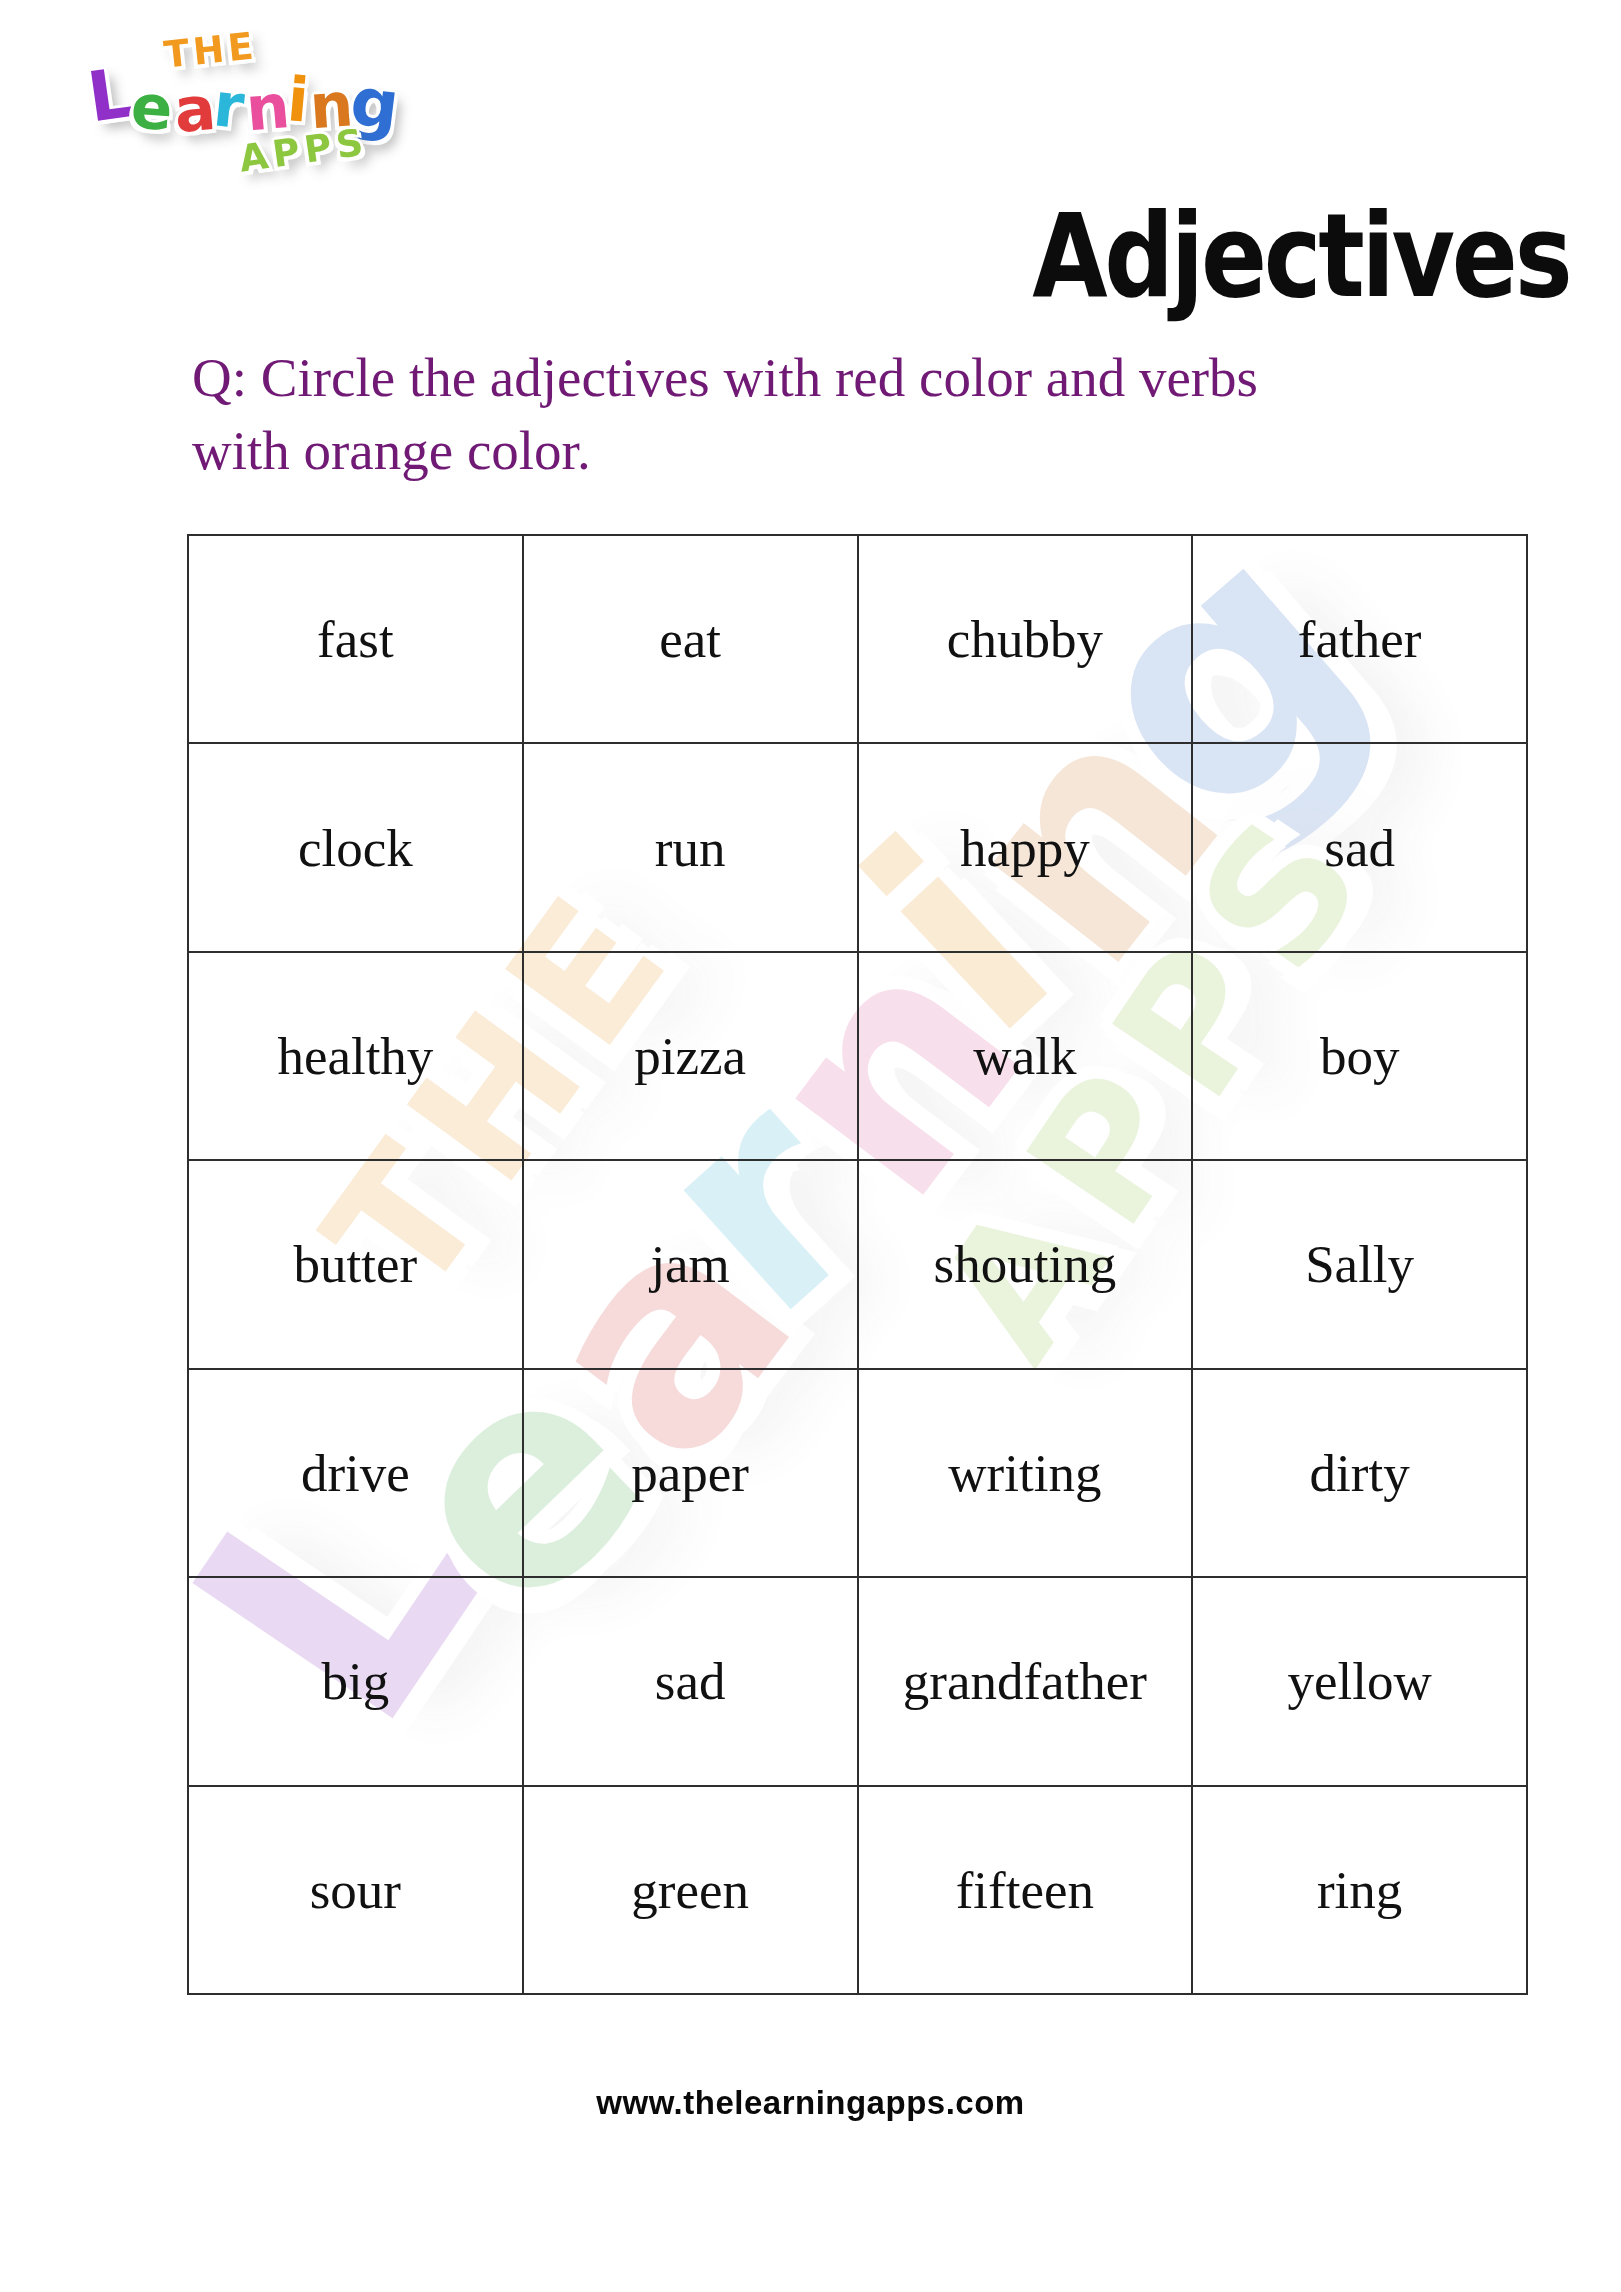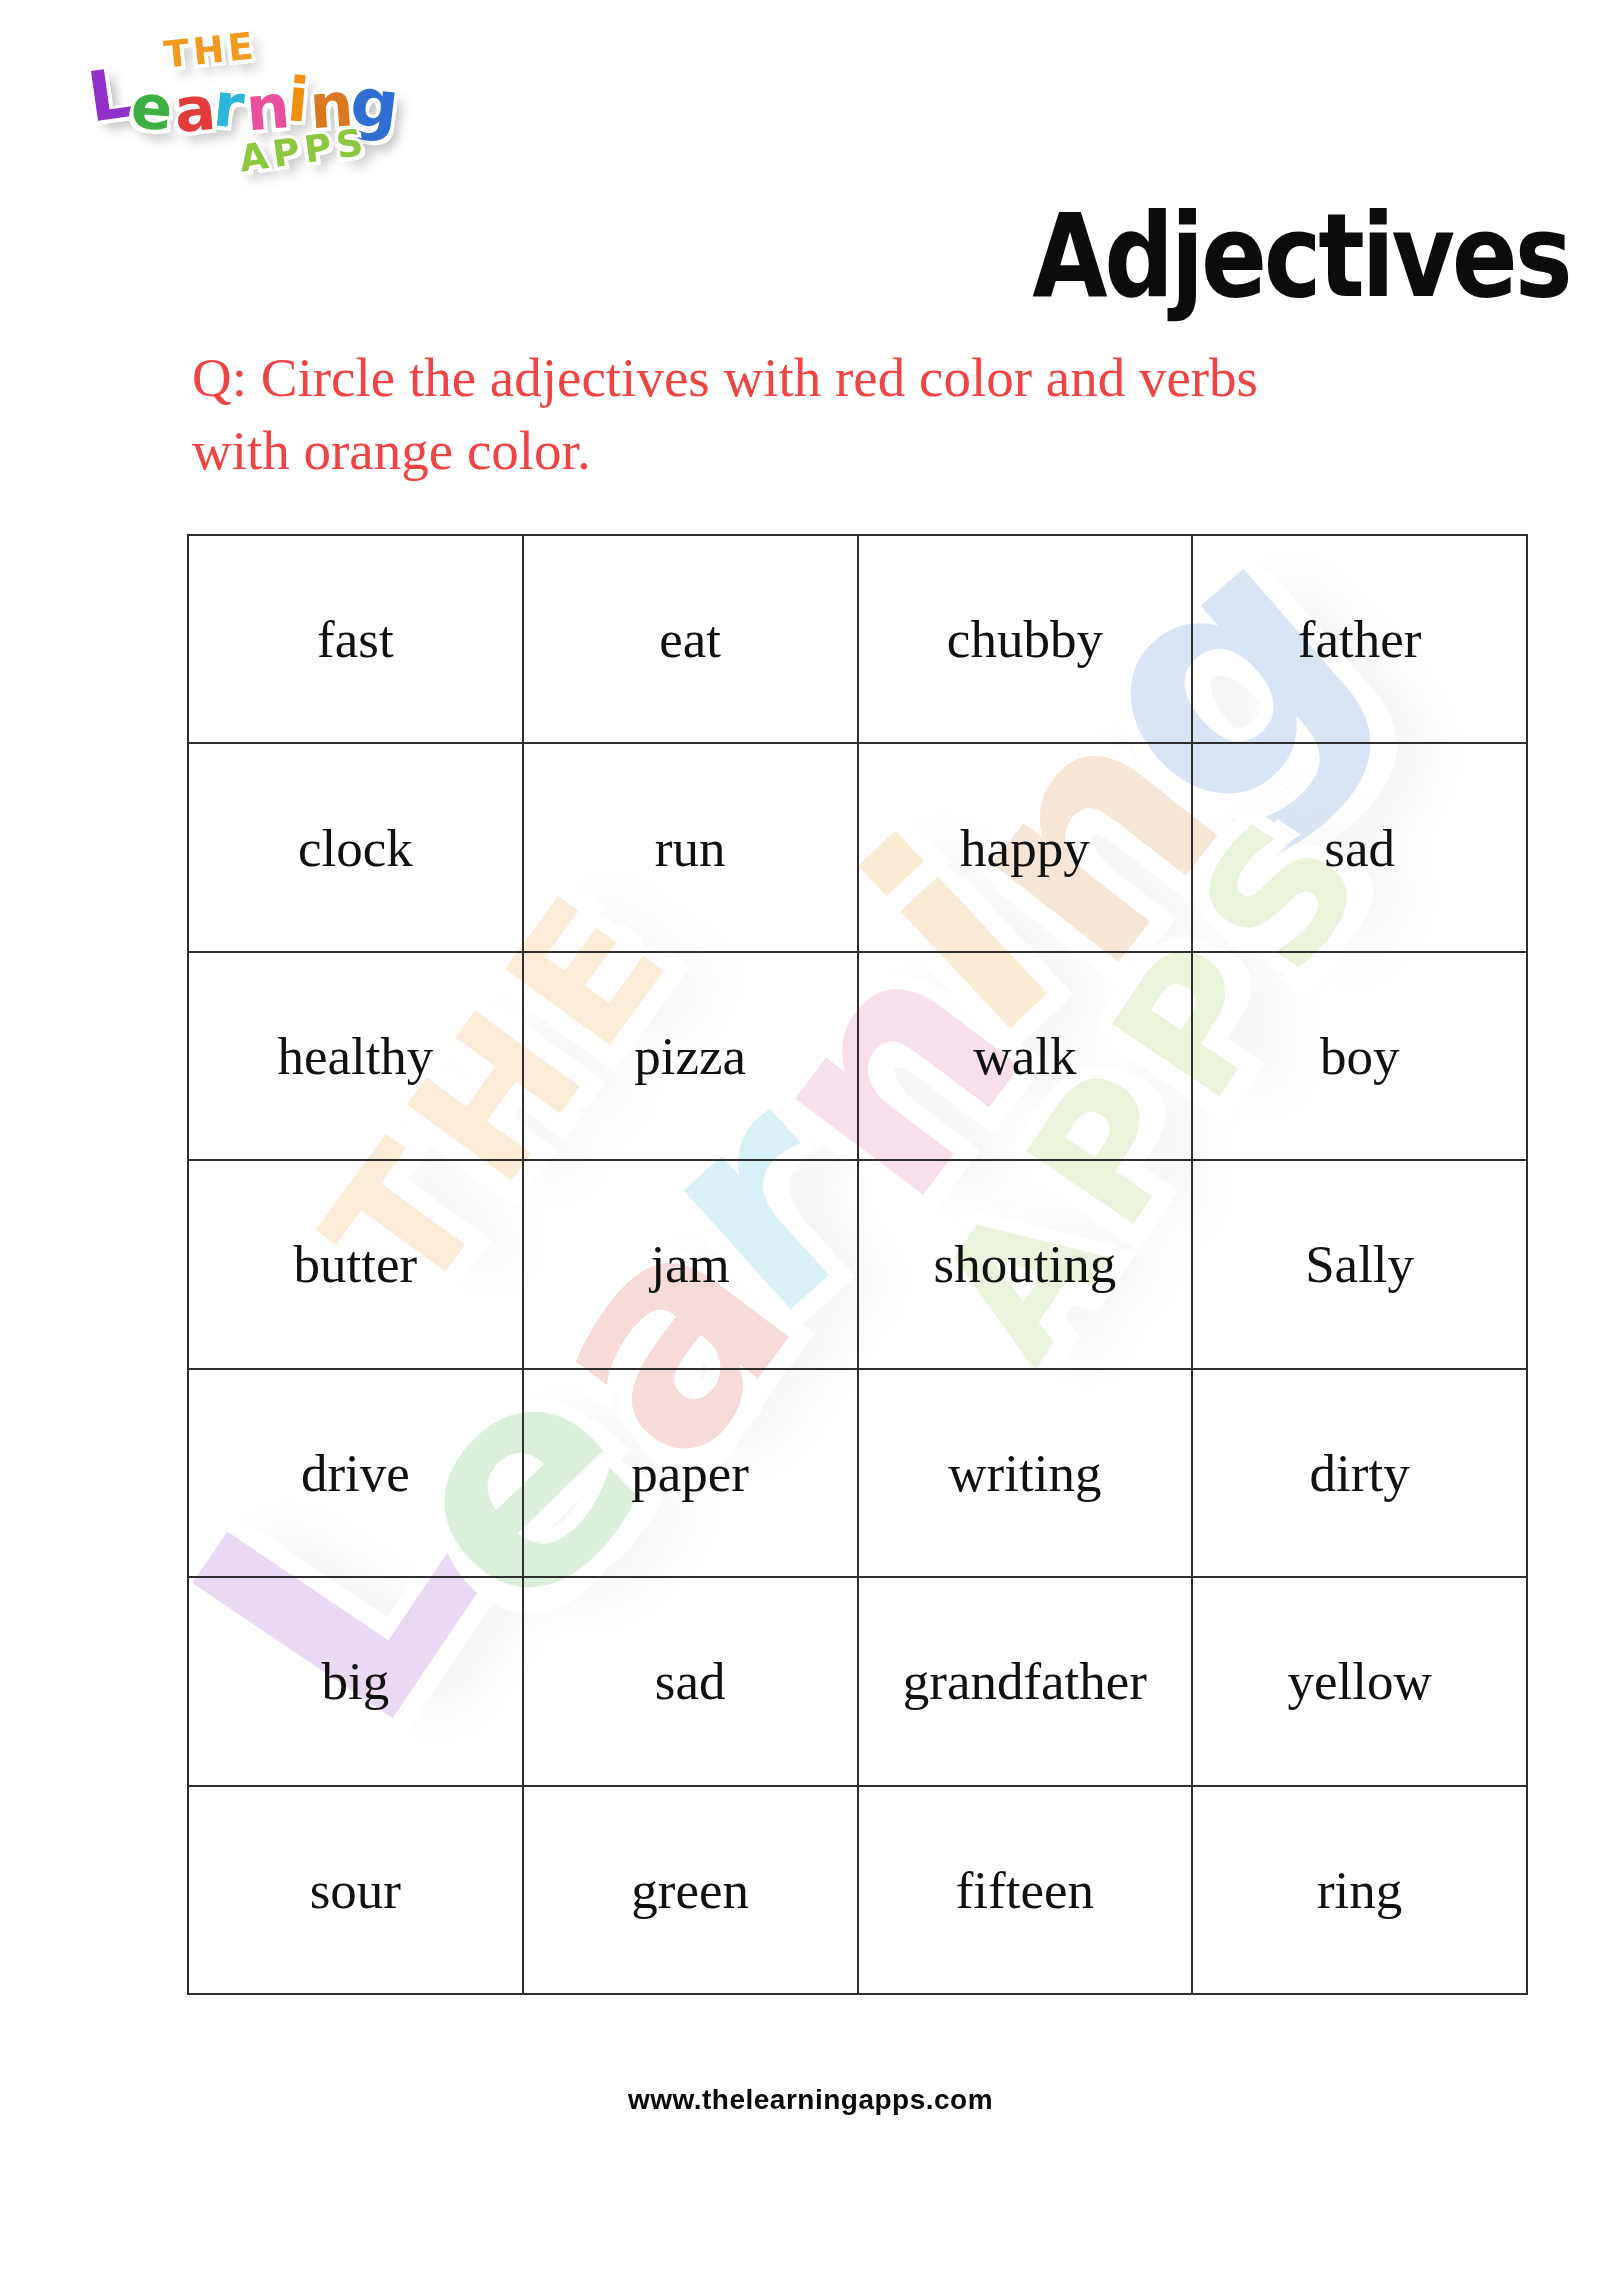--- a/index.html
+++ b/index.html
@@ -55,21 +55,21 @@
     font-size: 116px;
     letter-spacing: -3.9px;
     color: #0c0c0c;
     transform: scaleX(0.84);
   }
 
   
   .instruction {
     position: absolute; left: 192px; top: 341px; width: 1255px;
     font-family: "Liberation Serif", serif;
-    font-size: 55px; line-height: 1.33; color: #ef4444;
+    font-size: 55px; line-height: 1.33; color: #701a75;
     z-index: 2;
   }
 
   
   .word-table {
     position: absolute; left: 139px; top: 534px;
     width: 1341px; height: 1461px;
     border-collapse: collapse; table-layout: fixed;
     z-index: 1;
     margin-left: 48px;
@@ -80,21 +80,21 @@
     font-family: "Liberation Serif", serif;
     font-size: 53px; color: #111;
     background: transparent;
   }
 
   
   .footer {
     position: absolute; left: 0; top: 2084px; width: 100%;
     text-align: center;
     font-family: "Liberation Sans", sans-serif;
-    font-weight: bold; font-size: 28px; letter-spacing: 0.5px;
+    font-weight: bold; font-size: 33px; letter-spacing: 0.5px;
     color: #090909;
     z-index: 2;
   }
 </style>
 </head>
 <body>
 
 <div class="watermark-layer">
   <div class="logo-box watermark-logo">
     <div class="sticker logo-the" style="color: rgb(242, 154, 31);">THE</div>

